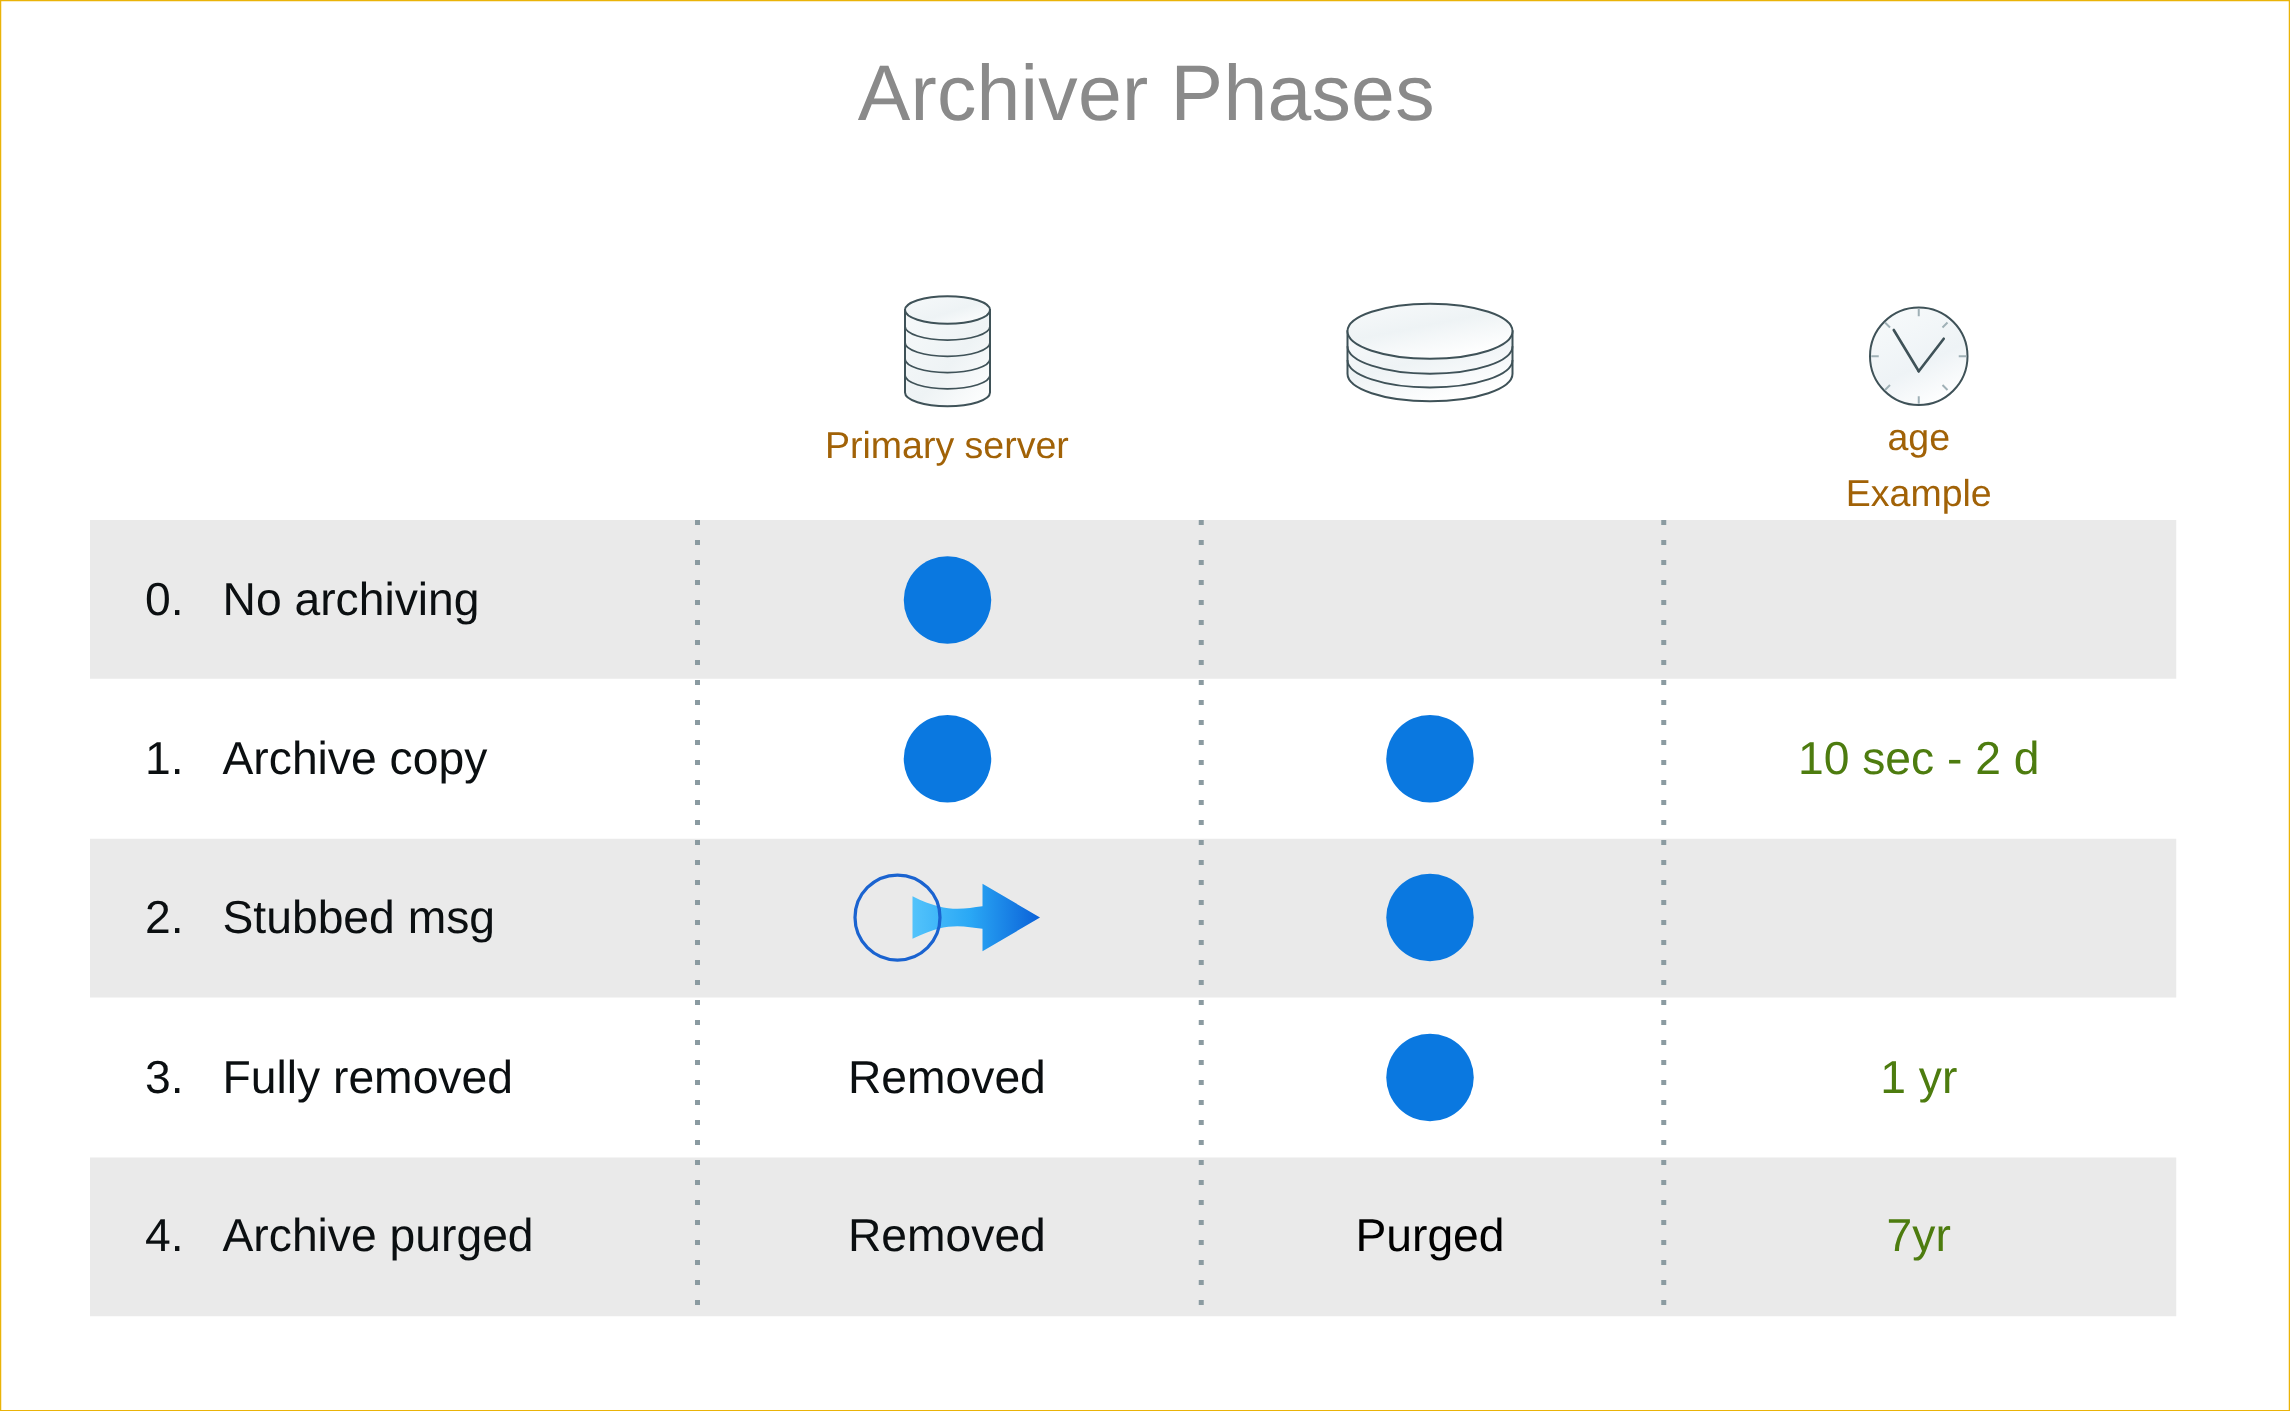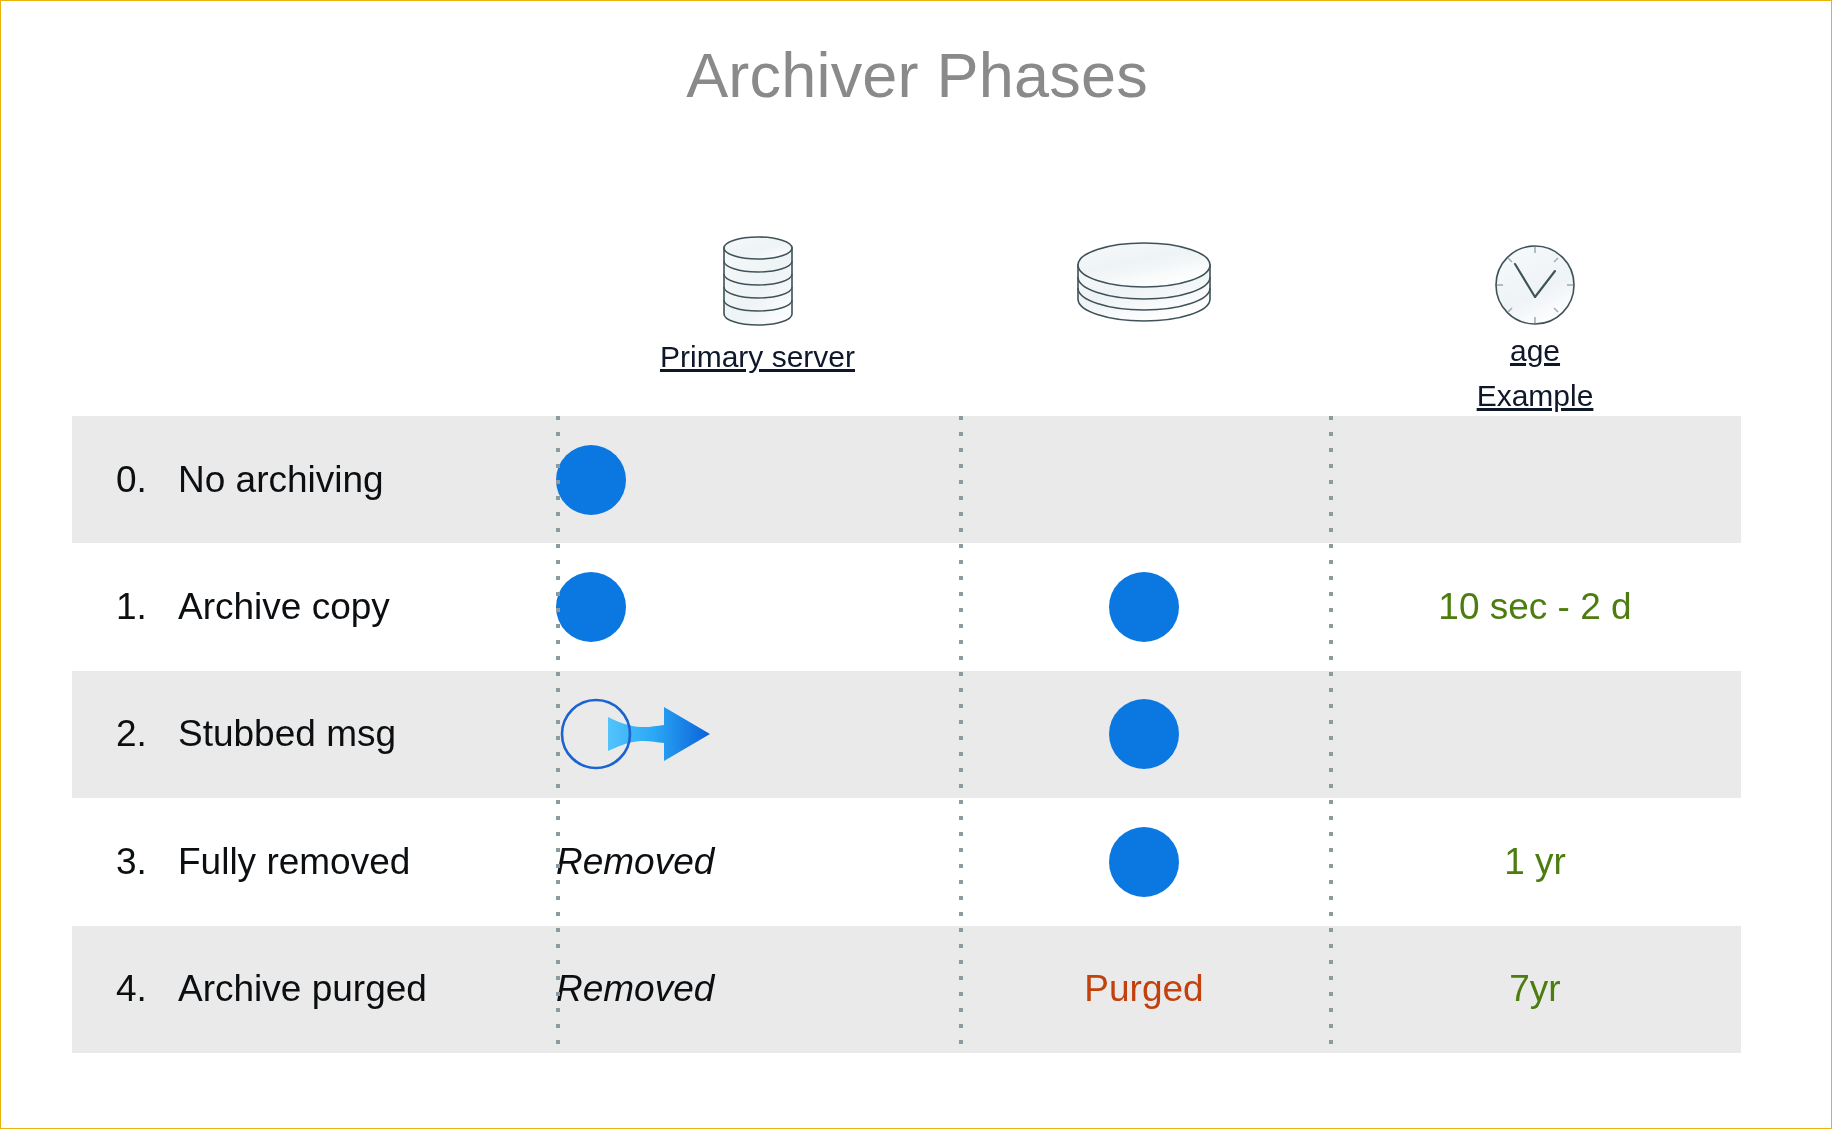--- a/index.html
+++ b/index.html
@@ -33,24 +33,23 @@
     letter-spacing: 0.2px;
   }
 
   
   .hdr-col {
     position: absolute;
     text-align: center;
   }
   .hdr-label {
     font-size: 30px;
-    color: #0f172a;
+    color: #a16207;
     line-height: 1.3;
     margin-top: 6px;
-    text-decoration: underline;
   }
 
   #hdr-primary  { left: 555px;  top: 225px; width: 403px; }
   #hdr-archive  { left: 958px;  top: 225px; width: 370px; }
   #hdr-age      { left: 1328px; top: 225px; width: 412px; }
 
   .icon-wrap {
     height: 105px;
     display: flex;
     align-items: flex-end;
@@ -86,33 +85,32 @@
   .cell-label .num {
     display: inline-block;
     width: 62px;
     flex: 0 0 62px;
   }
   .cell-primary {
     width: 403px;
     flex: 0 0 403px;
     display: flex;
     align-items: center;
-    justify-content: flex-start;
+    justify-content: center;
     font-size: 37px;
     color: #0b0f11;
-    font-style: italic;
   }
   .cell-archive {
     width: 370px;
     flex: 0 0 370px;
     display: flex;
     align-items: flex-end;
     justify-content: center;
     font-size: 37px;
-    color: #c2410c;
+    color: #000000;
   }
   .cell-age {
     width: 412px;
     flex: 0 0 412px;
     display: flex;
     align-items: center;
     justify-content: center;
     font-size: 37px;
     color: #4d7c0f;
   }

